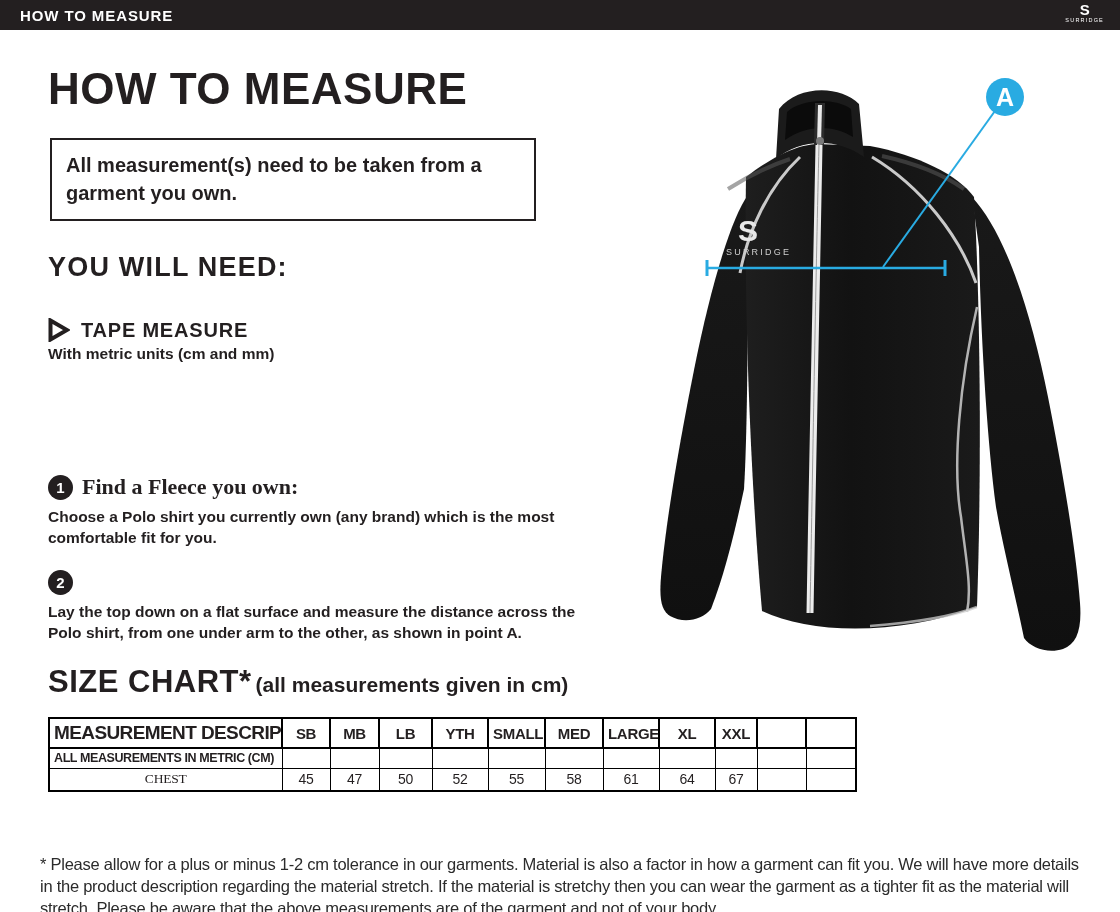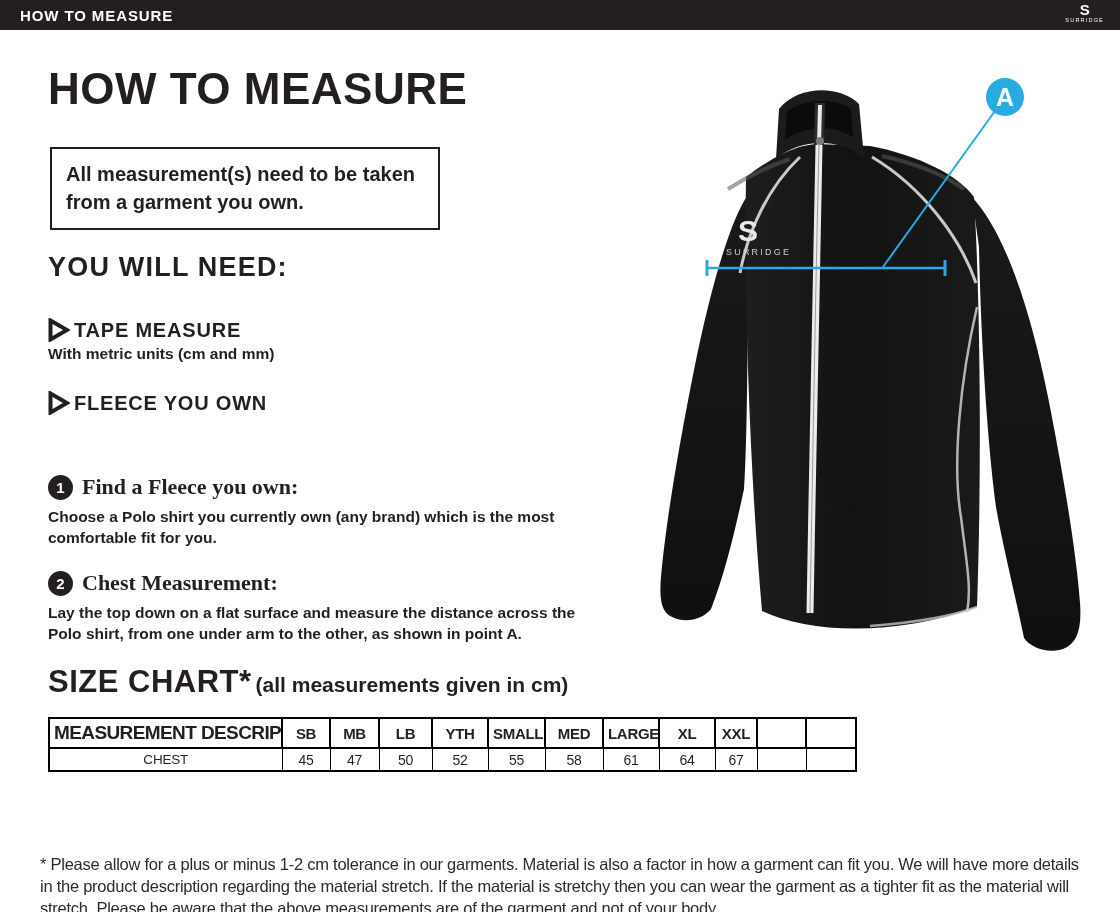--- a/index.html
+++ b/index.html
@@ -24,30 +24,30 @@
   }
   .topbar-logo .s  { display:block; font-size:15px; font-weight:bold; }
   .topbar-logo .nm { display:block; font-size:5.5px; letter-spacing:1.2px; margin-top:1px; }
 
   
   .page-title {
     position:absolute; left:48px; top:64px; margin:0;
     font-size:44px; font-weight:800; letter-spacing:0.5px; white-space:nowrap;
   }
   .note-box {
-    position:absolute; left:50px; top:147px; width:390px;
+    position:absolute; left:50px; top:138px; width:486px;
     border:2px solid #231f20; padding:12px 14px;
     font-size:20px; font-weight:bold; line-height:1.38;
   }
   .ywn-heading {
     position:absolute; left:48px; top:252px;
     font-size:27px; font-weight:800; letter-spacing:1.2px;
   }
   .need-item { position:absolute; left:48px; }
-  .need-row  { display:flex; align-items:flex-end; gap:4px; }
+  .need-row  { display:flex; align-items:flex-end; gap:11px; }
   .tri-icon  { width:22px; height:24px; flex:0 0 auto; }
   .need-title{ font-size:20px; font-weight:800; letter-spacing:0.8px; }
   .need-desc { font-size:15.5px; font-weight:bold; margin-top:3px; }
   #need-0 { top:318px; }
   #need-1 { top:391px; }
 
   .step { position:absolute; left:48px; width:548px; }
   .step-head  { display:flex; align-items:center; gap:9px; }
   .step-num {
     width:25px; height:25px; border-radius:50%; background:#231f20;
@@ -68,21 +68,21 @@
     position:absolute; left:48px; top:717px; width:807px;
     border-collapse:collapse; table-layout:fixed;
     border:2px solid #000;
   }
   .size-chart th, .size-chart td { border:1px solid #000; padding:0 4px; overflow:hidden; white-space:nowrap; }
   .size-chart th { border-width:2px; height:30px; font-size:15px; font-weight:bold; text-align:center; letter-spacing:-0.3px; }
   .size-chart th.desc { font-size:19px; font-weight:800; text-align:left; letter-spacing:-0.6px; }
   .size-chart tr.metric td { height:20px; font-size:12.5px; font-weight:bold; letter-spacing:-0.4px; }
   .size-chart tr.data td   { height:23px; font-size:14px; font-weight:normal; text-align:center; letter-spacing:-0.2px; }
   .size-chart td.rowlabel  { text-align:left; }
-  .size-chart tr.data td.rowlabel { font-size:13.5px; }
+  .size-chart tr.data td.rowlabel { font-size:13.5px;font-family:Liberation Serif, serif; }
 
   .footnote {
     position:absolute; left:40px; top:810px; width:1052px;
     font-size:16.5px; letter-spacing:-0.25px; line-height:1.33; color:#2b2b2b;margin-top:44px;
   }
 
   
   .jacket { position:absolute; left:630px; top:45px; width:490px; height:625px; }
 </style>
 </head>
@@ -108,40 +108,33 @@
   <div class="need-row">
     <svg class="tri-icon" viewBox="0 0 22 24">
       <polygon points="2.5,2.5 19,12 2.5,21.5" fill="#ffffff" stroke="#231f20" stroke-width="4" stroke-linejoin="miter"></polygon>
     </svg>
     <span class="need-title">TAPE MEASURE</span>
   </div>
   <div class="need-desc">With metric units (cm and mm)</div>
 </div>
 
 <div class="need-item" id="need-1">
-  <div class="need-row">
-    <svg class="tri-icon" viewBox="0 0 22 24">
-      <polygon points="2.5,2.5 19,12 2.5,21.5" fill="#ffffff" stroke="#231f20" stroke-width="4" stroke-linejoin="miter"></polygon>
-    </svg>
-    <span class="need-title">FLEECE YOU OWN</span>
-  </div>
 </div>
 
 <div class="step" id="step-0">
   <div class="step-head">
     <div class="step-num">1</div>
     <div class="step-title">Find a Fleece you own:</div>
   </div>
   <div class="step-desc">Choose a Polo shirt you currently own (any brand) which is the most comfortable fit for you.</div>
 </div>
 
 <div class="step" id="step-1">
   <div class="step-head">
     <div class="step-num">2</div>
-    <div class="step-title">Chest Measurement:</div>
   </div>
   <div class="step-desc">Lay the top down on a flat surface and measure the distance across the Polo shirt, from one under arm to the other, as shown in point A.</div>
 </div>
 
 <div class="sc-head">
   <span class="sc-title">SIZE CHART*</span>
   <span class="sc-sub">(all measurements given in cm)</span>
 </div>
 
 <table class="size-chart">
@@ -167,20 +160,34 @@
     <th>LB</th>
     <th>YTH</th>
     <th>SMALL</th>
     <th>MED</th>
     <th>LARGE</th>
     <th>XL</th>
     <th>XXL</th>
     <th></th>
     <th></th>
   </tr>
+  <tr class="metric">
+    <td class="rowlabel">ALL MEASUREMENTS IN METRIC (CM)</td>
+    <td></td>
+    <td></td>
+    <td></td>
+    <td></td>
+    <td></td>
+    <td></td>
+    <td></td>
+    <td></td>
+    <td></td>
+    <td></td>
+    <td></td>
+  </tr>
   <tr class="data">
     <td class="rowlabel">CHEST</td>
     <td>45</td>
     <td>47</td>
     <td>50</td>
     <td>52</td>
     <td>55</td>
     <td>58</td>
     <td>61</td>
     <td>64</td>

